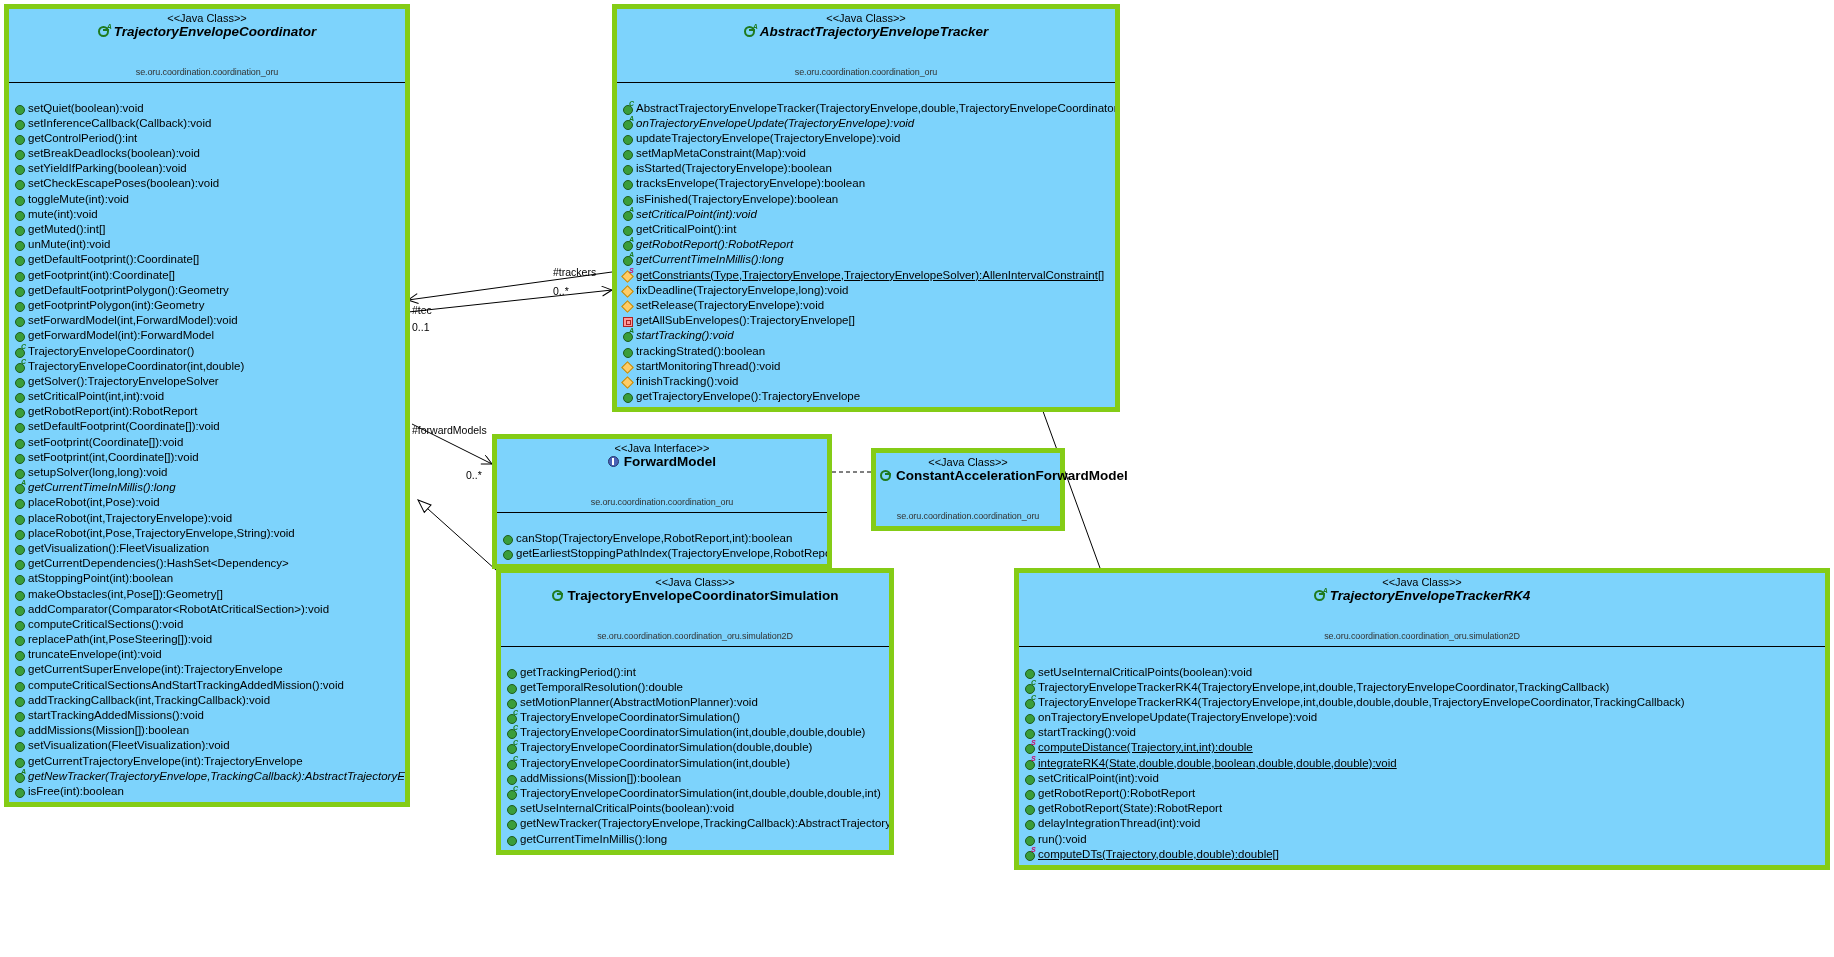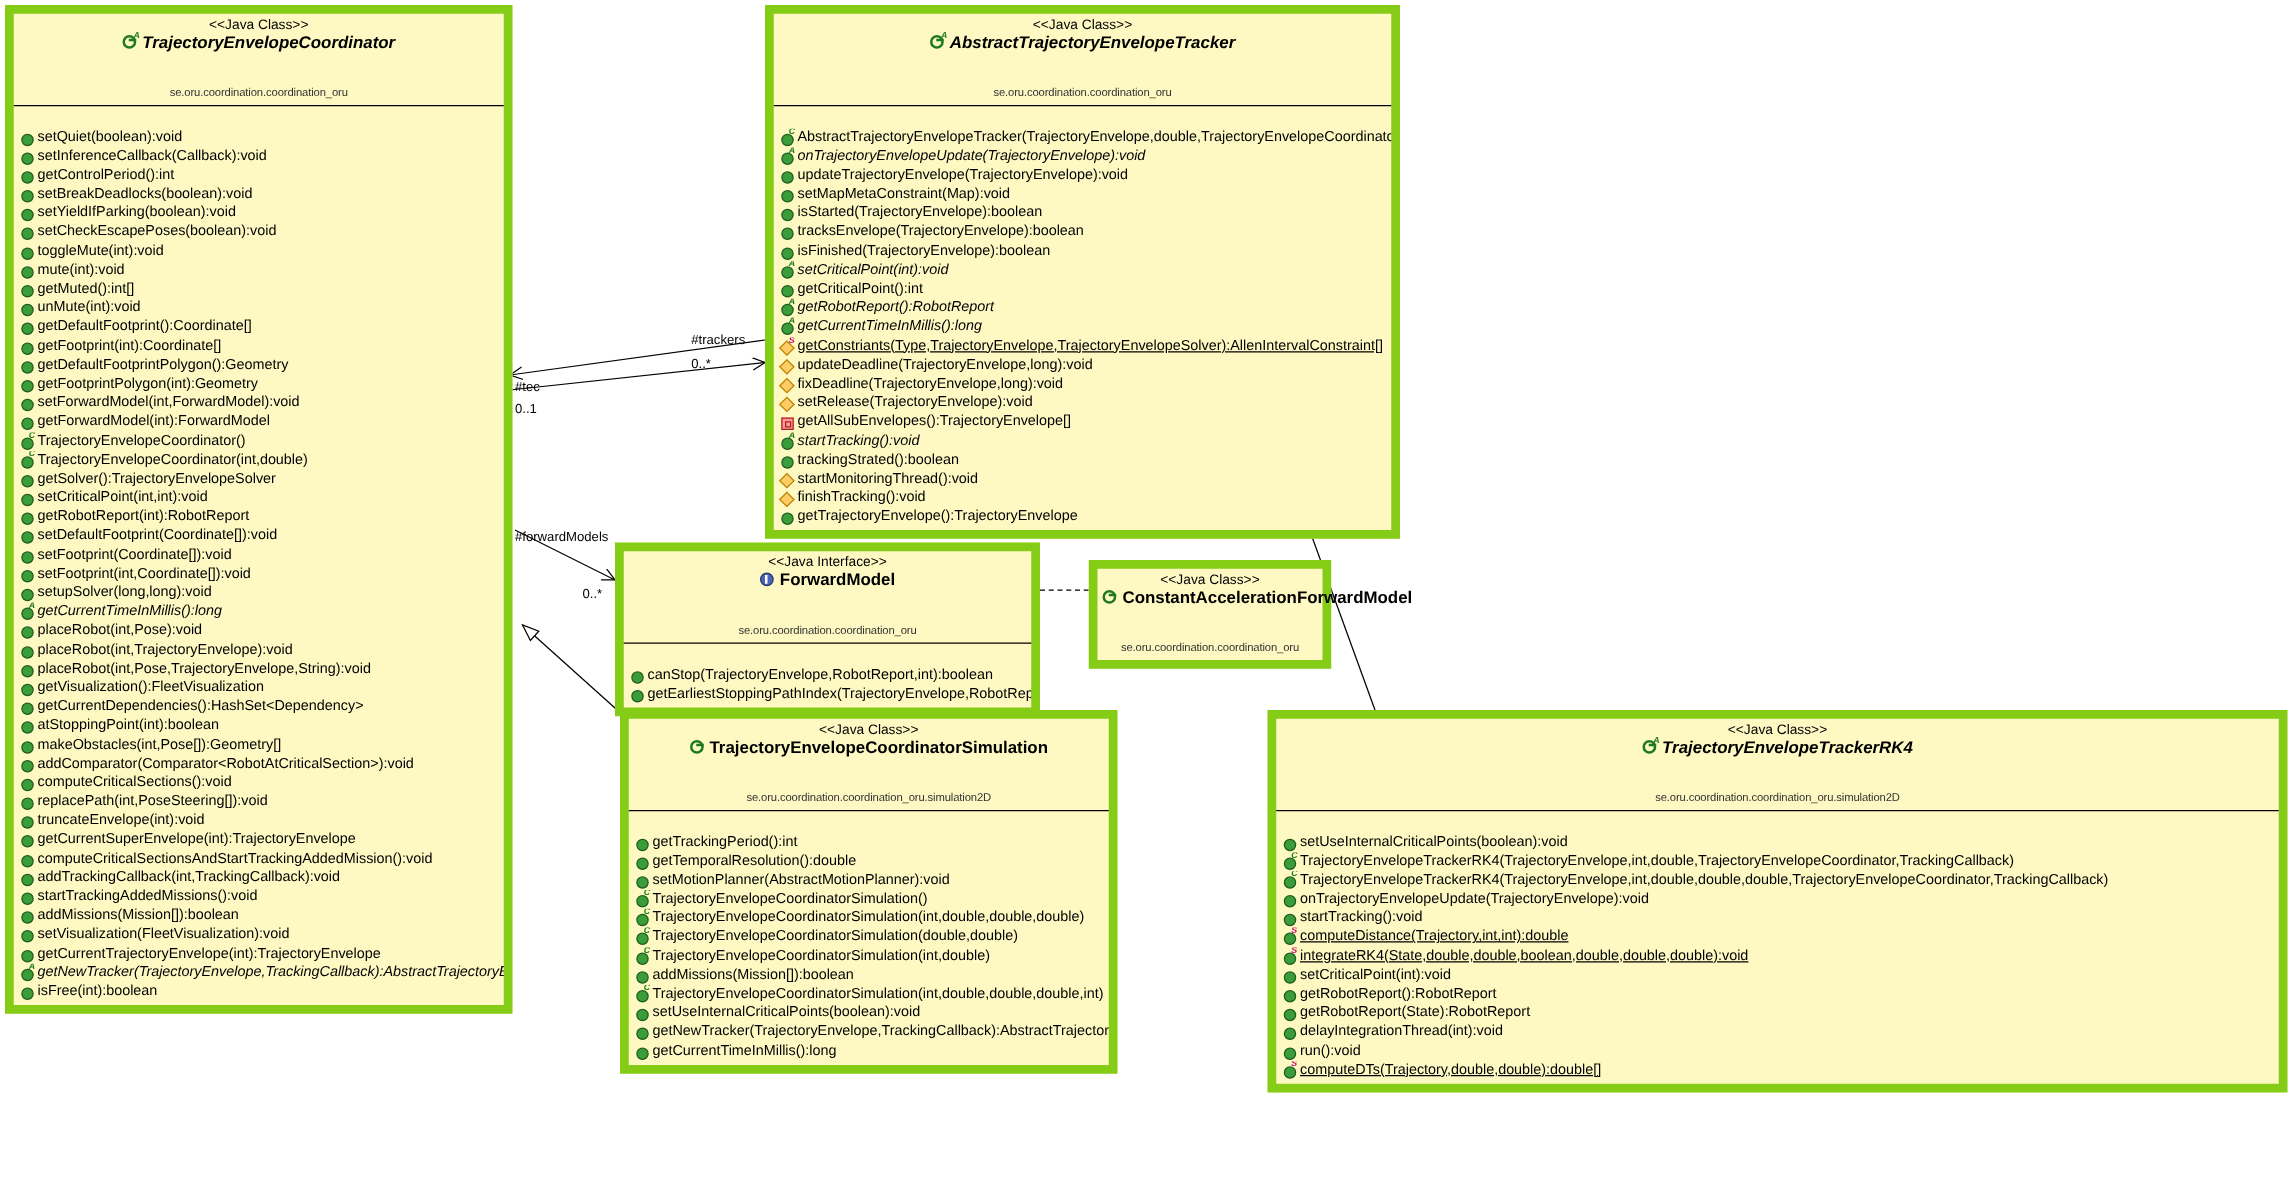--- a/index.html
+++ b/index.html
@@ -1,21 +1,21 @@
 <!DOCTYPE html>
 <html><head>
 <meta charset="utf-8">
 <style>
   html,body{margin:0;padding:0;background:#ffffff;}
   body{width:1834px;height:957px;position:relative;overflow:hidden;
        font-family:"Liberation Sans","DejaVu Sans",sans-serif;}
   .canvas{position:absolute;left:0;top:0;width:1834px;height:957px;}
   svg.edges{position:absolute;left:0;top:0;width:1834px;height:957px;pointer-events:none;}
 
-  .umlbox{position:absolute;border:7px solid #84cc16;background:#fef9c3;box-sizing:border-box;}
+  .umlbox{position:absolute;border:5px solid #84cc16;background:#7dd3fc;box-sizing:border-box;}
   .hdr{text-align:center;padding:3px 4px 4px 4px;border-bottom:1px solid #000;line-height:1.12;}
   .stereo{font-size:11px;color:#000;}
   .cname{font-size:13.5px;font-weight:bold;font-style:italic;color:#000;white-space:nowrap;}
   .cname.nonabs{font-style:normal;text-align:center;}
   .pkg{font-size:9px;color:#333;letter-spacing:-0.1px;margin-top:28px;}
   .members{padding:18px 0 3px 0;}
   .row{display:flex;align-items:flex-start;font-size:11.5px;color:#000;
        line-height:15.2px;height:15.2px;padding-left:5px;white-space:nowrap;overflow:hidden;}
   .row .txt{padding-left:3px;}
   .row.abs .txt{font-style:italic;}
@@ -454,26 +454,20 @@
           <span class="ico">
             <i class="dia-prot"></i>
             <i class="sup s">S</i>
           </span>
           <span class="txt">getConstriants(Type,TrajectoryEnvelope,TrajectoryEnvelopeSolver):AllenIntervalConstraint[]</span>
         </div>
         <div class="row">
           <span class="ico">
             <i class="dia-prot"></i>
           </span>
-          <span class="txt">updateDeadline(TrajectoryEnvelope,long):void</span>
-        </div>
-        <div class="row">
-          <span class="ico">
-            <i class="dia-prot"></i>
-          </span>
           <span class="txt">fixDeadline(TrajectoryEnvelope,long):void</span>
         </div>
         <div class="row">
           <span class="ico">
             <i class="dia-prot"></i>
           </span>
           <span class="txt">setRelease(TrajectoryEnvelope):void</span>
         </div>
         <div class="row">
           <span class="ico">

